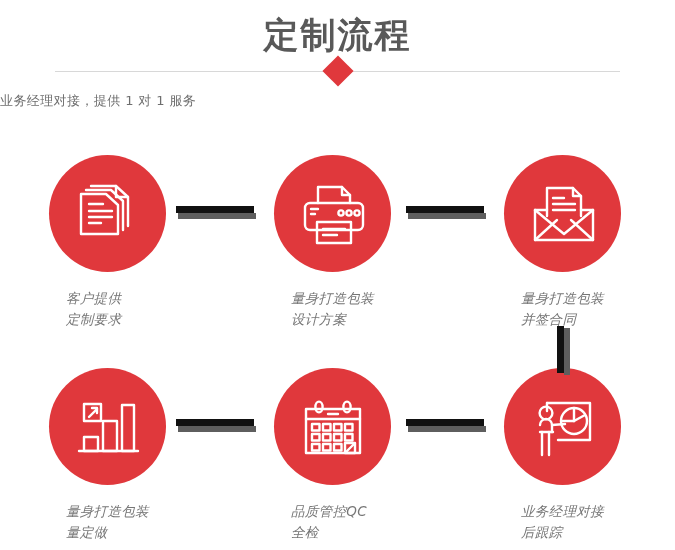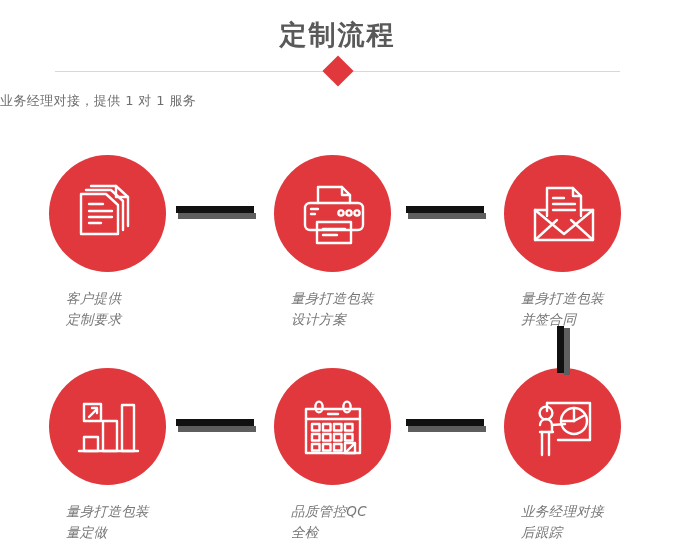--- a/index.html
+++ b/index.html
@@ -23,21 +23,21 @@
     top: 0;
     width: 675px;
     height: 130px;
   }
   .page-title {
     position: absolute;
     left: 0;
     top: 18px;
     width: 675px;
     text-align: center;
-    font-size: 27px;
+    font-size: 35px;
     font-weight: bold;
     color: #595959;
     letter-spacing: 2px;
     line-height: 34px;
   }
   .divider {
     position: absolute;
     left: 55px;
     top: 71px;
     width: 565px;

